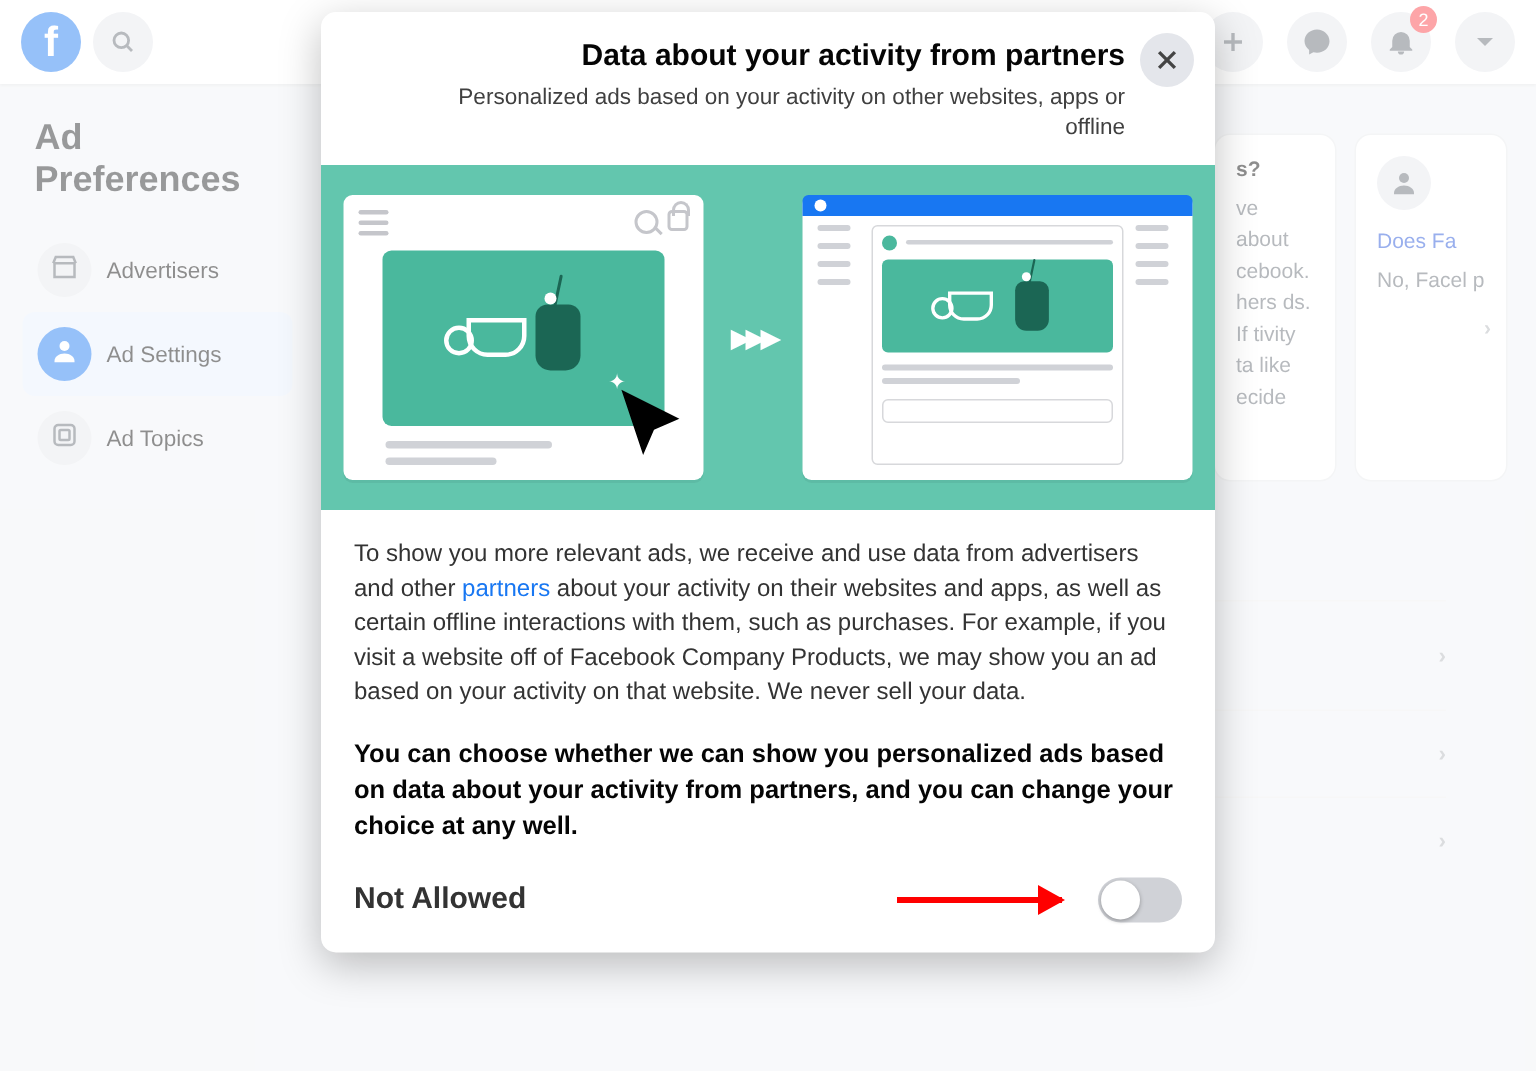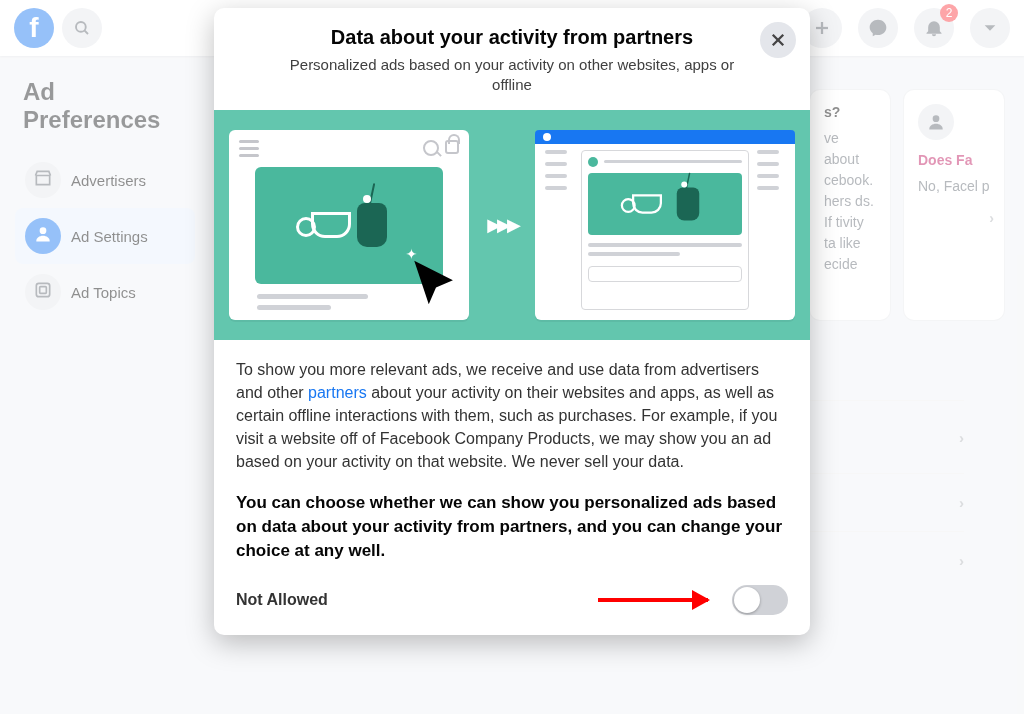--- a/index.html
+++ b/index.html
@@ -121,21 +121,21 @@
     transform: translateX(-50%);
     width: 596px;
     background:#fff;
     border-radius: 10px;
     box-shadow: 0 8px 28px rgba(0,0,0,.25);
     z-index: 5;
     overflow:hidden;
   }
   .modal-header {
     padding: 18px 60px 14px 60px;
-    text-align:center;
+    text-align:right;
     position:relative;
   }
   .modal-title { font-size:20px; font-weight:800; color:#050505;}
   .modal-sub { font-size:15px; color:#404040; margin-top:6px; line-height:1.35;}
   .close-btn {
     position:absolute; top:14px; right:14px;
     width:36px; height:36px; border-radius:50%;
     background:#e4e6eb; display:flex; align-items:center; justify-content:center;
     color:#444; cursor:pointer;
   }
@@ -203,21 +203,21 @@
   .feed-lines span { height:4px; background:#d0d2d7; border-radius:2px;}
   .feed-lines span:nth-child(2){ width:60%; }
   .second-card { margin-top:10px; height:16px; border:1px solid #d7d8db; border-radius:4px;}
 
   
   .modal-body { padding: 18px 22px 20px 22px; font-size:16px; color:#333;border-radius:14px; }
   .para { line-height:1.45; }
   .para a { color:#1877f2; text-decoration:none; }
   .bold-para { font-weight:800; color:#050505; margin-top:18px; line-height:1.4; font-size:17px;}
   .toggle-row { display:flex; align-items:center; justify-content:space-between; margin-top:22px;}
-  .toggle-label { font-weight:700; font-size:16px;}
+  .toggle-label { font-weight:700; font-size:20px;}
   .switch {
     width:56px; height:30px; background:#d0d2d7; border-radius:30px; position:relative;
   }
   .knob { width:26px; height:26px; background:#fff; border-radius:50%; position:absolute; left:2px; top:2px; box-shadow:0 1px 3px rgba(0,0,0,.3);}
   .red-arrow {
     position:absolute; right:80px; width:110px; height:4px; background:#ff0000;
   }
   .red-arrow::after{
     content:""; position:absolute; right:-2px; top:-8px;
     border-left:18px solid #ff0000;
@@ -309,21 +309,21 @@
     <div style="font-weight:700;color:#050505">s?</div>
     <div style="margin-top:8px;line-height:1.5;">ve about cebook. hers ds. If tivity ta like ecide</div>
   </div>
   <div class="bg-card" style="width:100px">
     <div class="avatar-ic">
       <svg width="20" height="20" viewBox="0 0 24 24" fill="#606770">
           <circle cx="12" cy="8" r="4"></circle>
           <path d="M4 20c0-3.3 3.6-6 8-6s8 2.7 8 6v1H4z"></path>
         </svg>
     </div>
-    <div style="font-weight:700;color:#be185d">Does Fa</div>
+    <div style="font-weight:400;color:#1d4ed8">Does Fa</div>
     <div style="margin-top:8px;line-height:1.5;white-space:pre">No, Facel p           l yc      ce</div>
     <span class="chev" style="position:absolute;right:10px;top:120px">›</span>
   </div>
 </div>
 
 <div class="bg-links">
   <div class="bg-link-row">
     <div>
       <div>rs</div>
       <div style="font-size:13px;color:#9aa0a6">n other</div>

